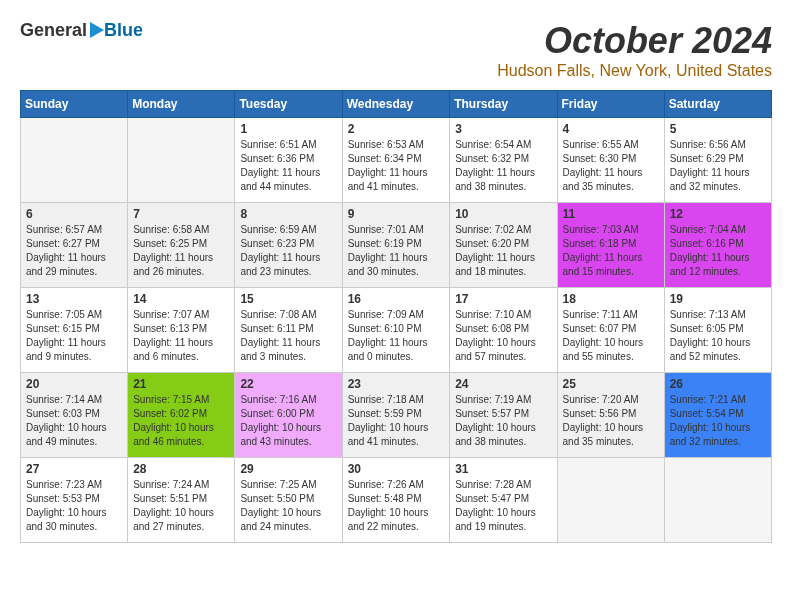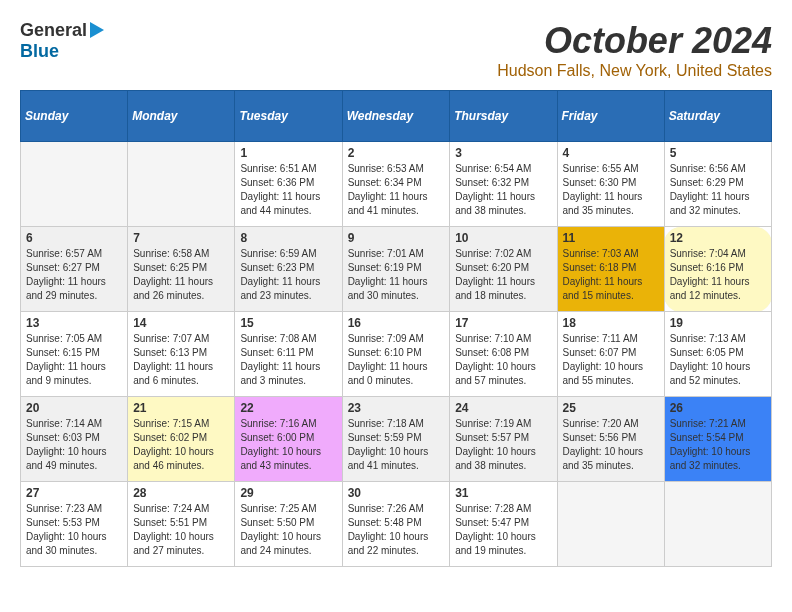--- a/index.html
+++ b/index.html
@@ -11,21 +11,21 @@
       padding: 20px;
     }
     .header {
       display: flex;
       justify-content: space-between;
       align-items: flex-start;
       margin-bottom: 10px;
     }
     .logo {
       display: flex;
-      flex-direction: column;
+      flex-direction: row;
       align-items: flex-start;
     }
     .logo-text {
       display: flex;
       align-items: center;
     }
     .logo-general {
       font-size: 18px;
       font-weight: bold;
       color: #333;
@@ -58,25 +58,24 @@
       color: #a16207;
     }
     .calendar {
       width: 100%;
       border-collapse: collapse;
       font-size: 11px;
     }
     .calendar th {
       background-color: #2a6db5;
       color: #fff;
-      padding: 18px 4px;
+      padding: 6px 4px;
       text-align: left;
       font-size: 12px;
       border: 1px solid #1a5a9a;
-      font-style: italic;
     }
     .calendar td {
       border: 1px solid #ccc;
       vertical-align: top;
       padding: 4px 5px;
       width: 108px;
       min-height: 80px;
       height: 85px;
       background: #fff;
     }
@@ -206,29 +205,29 @@
           </div>
         </td>
         <td style="background: rgb(240, 240, 240);">
           <div class="day-number">10</div>
           <div class="day-info">
             <div>Sunrise: 7:02 AM</div>
             <div>Sunset: 6:20 PM</div>
             <div>Daylight: 11 hours and 18 minutes.</div>
           </div>
         </td>
-        <td style="background: #eab308;">
+        <td style="background: #d946ef;">
           <div class="day-number">11</div>
           <div class="day-info">
             <div>Sunrise: 7:03 AM</div>
             <div>Sunset: 6:18 PM</div>
             <div>Daylight: 11 hours and 15 minutes.</div>
           </div>
         </td>
-        <td style="background: #fef9c3; border-radius: 17px;">
+        <td style="background: #d946ef;">
           <div class="day-number">12</div>
           <div class="day-info">
             <div>Sunrise: 7:04 AM</div>
             <div>Sunset: 6:16 PM</div>
             <div>Daylight: 11 hours and 12 minutes.</div>
           </div>
         </td>
       </tr>
       <tr>
         <td>
@@ -290,21 +289,21 @@
       </tr>
       <tr style="background: rgb(240, 240, 240);">
         <td style="background: rgb(240, 240, 240);">
           <div class="day-number">20</div>
           <div class="day-info">
             <div>Sunrise: 7:14 AM</div>
             <div>Sunset: 6:03 PM</div>
             <div>Daylight: 10 hours and 49 minutes.</div>
           </div>
         </td>
-        <td style="background: #fef9c3;">
+        <td style="background: #84cc16;">
           <div class="day-number">21</div>
           <div class="day-info">
             <div>Sunrise: 7:15 AM</div>
             <div>Sunset: 6:02 PM</div>
             <div>Daylight: 10 hours and 46 minutes.</div>
           </div>
         </td>
         <td style="background: #f0abfc;">
           <div class="day-number">22</div>
           <div class="day-info">

